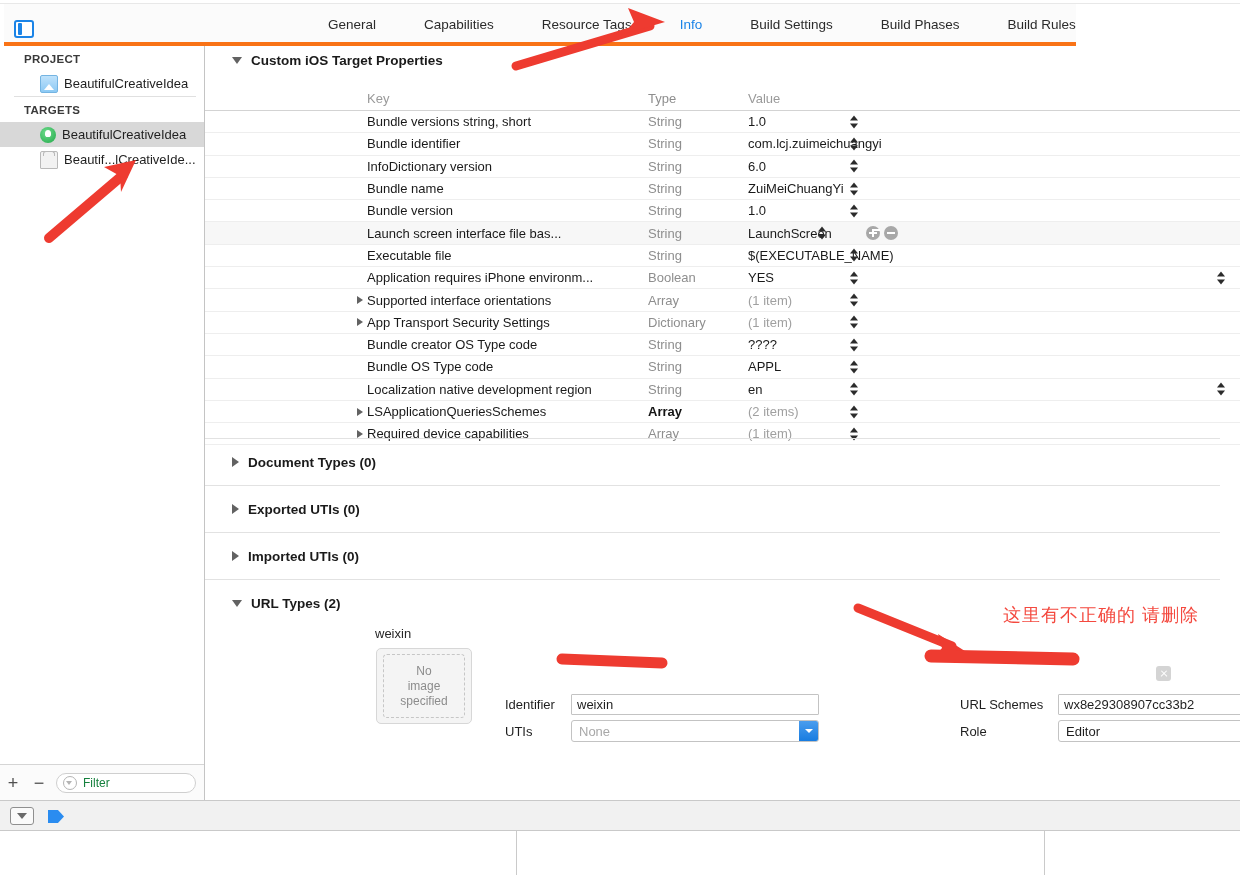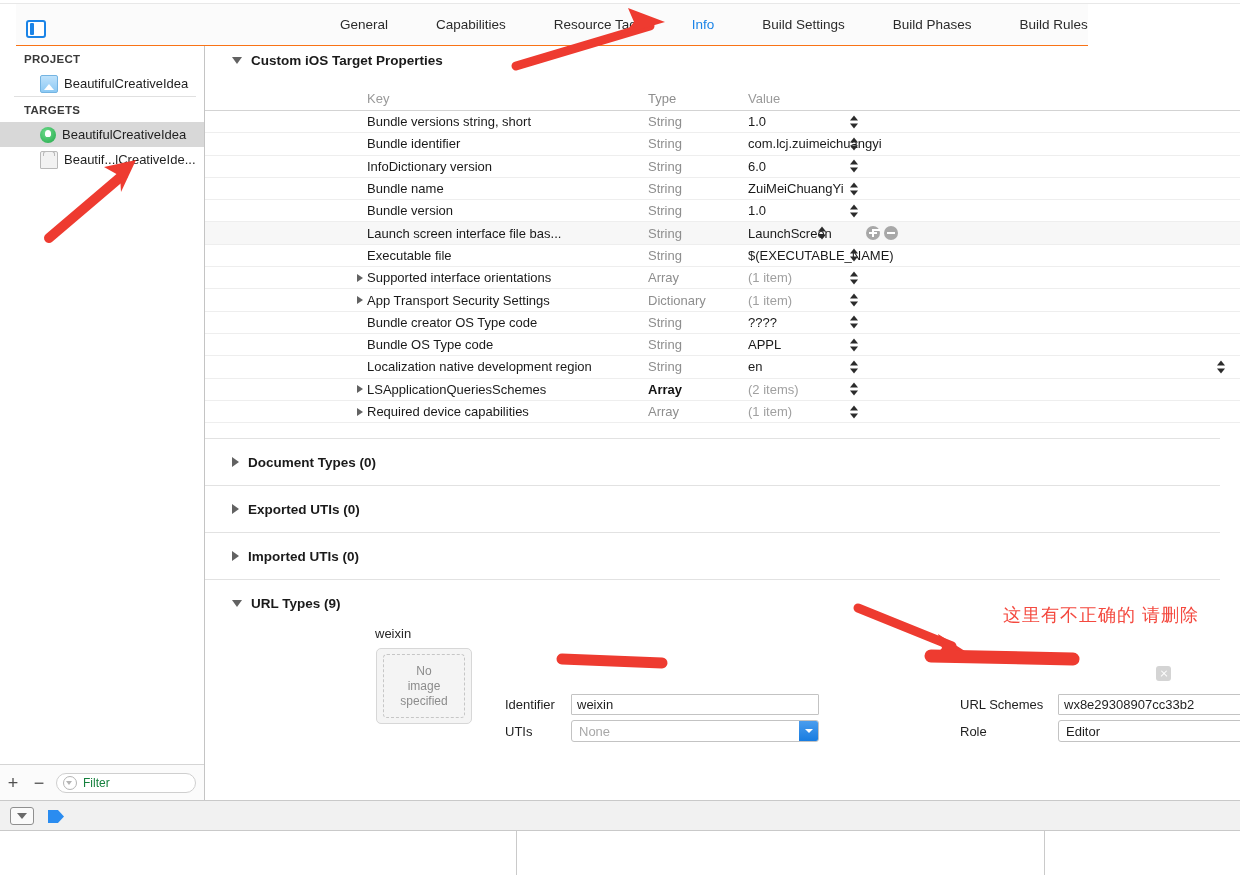--- a/index.html
+++ b/index.html
@@ -18,24 +18,24 @@
   }
   #root {
     position: relative;
     width: 1240px;
     height: 875px;
   }
 
   
   .tabbar {
     position: absolute;
-    left: 16px; top: 4px;
+    left: 4px; top: 4px;
     width: 1072px; height: 42px;
     background: #fbfbfb;
-    border-bottom: 1px solid #f97316;
+    border-bottom: 4px solid #f97316;
     box-sizing: border-box;
   }
   .navicon {
     position: absolute;
     left: 10px; top: 16px;
     width: 20px; height: 18px;
     border: 2px solid #1b84e7;
     border-radius: 3px;
     box-sizing: border-box;
     background: #ffffff;
@@ -639,20 +639,27 @@
         <div class="c-val">LaunchScreen</div>
       </div>
 
       <div class="prow">
         <div class="c-key">Executable file</div>
         <div class="stepper"></div>
         <div class="c-type">String</div>
         <div class="c-val">$(EXECUTABLE_NAME)</div>
       </div>
 
+      <div class="prow">
+        <div class="c-key">Application requires iPhone environm...</div>
+        <div class="stepper"></div>
+        <div class="c-type">Boolean</div>
+        <div class="c-val">YES</div>
+        <div class="stepper right"></div>
+      </div>
 
       <div class="prow">
         <div class="c-key">
           <span class="disclosure small tri"></span>
           <span>Supported interface orientations</span>
         </div>
         <div class="stepper"></div>
         <div class="c-type">Array</div>
         <div class="c-val dim">(1 item)</div>
       </div>
@@ -722,21 +729,21 @@
         <span class="sec-title">Exported UTIs (0)</span>
       </div>
       <div class="sec-divider"></div>
       <div class="section-header" style="height:46px">
         <span class="disclosure"></span>
         <span class="sec-title">Imported UTIs (0)</span>
       </div>
       <div class="sec-divider"></div>
       <div class="section-header" style="height:46px">
         <span class="disclosure open"></span>
-        <span class="sec-title">URL Types (9)</span>
+        <span class="sec-title">URL Types (2)</span>
       </div>
     </div>
 
     <div class="urlpanel" style="position:absolute;left:0;top:572px;width:1035px;">
       <div class="url-entry-title">weixin</div>
 
       <div class="imgwell">
         <div class="imgwell-inner">
           <span>No</span>
           <span>image</span>

